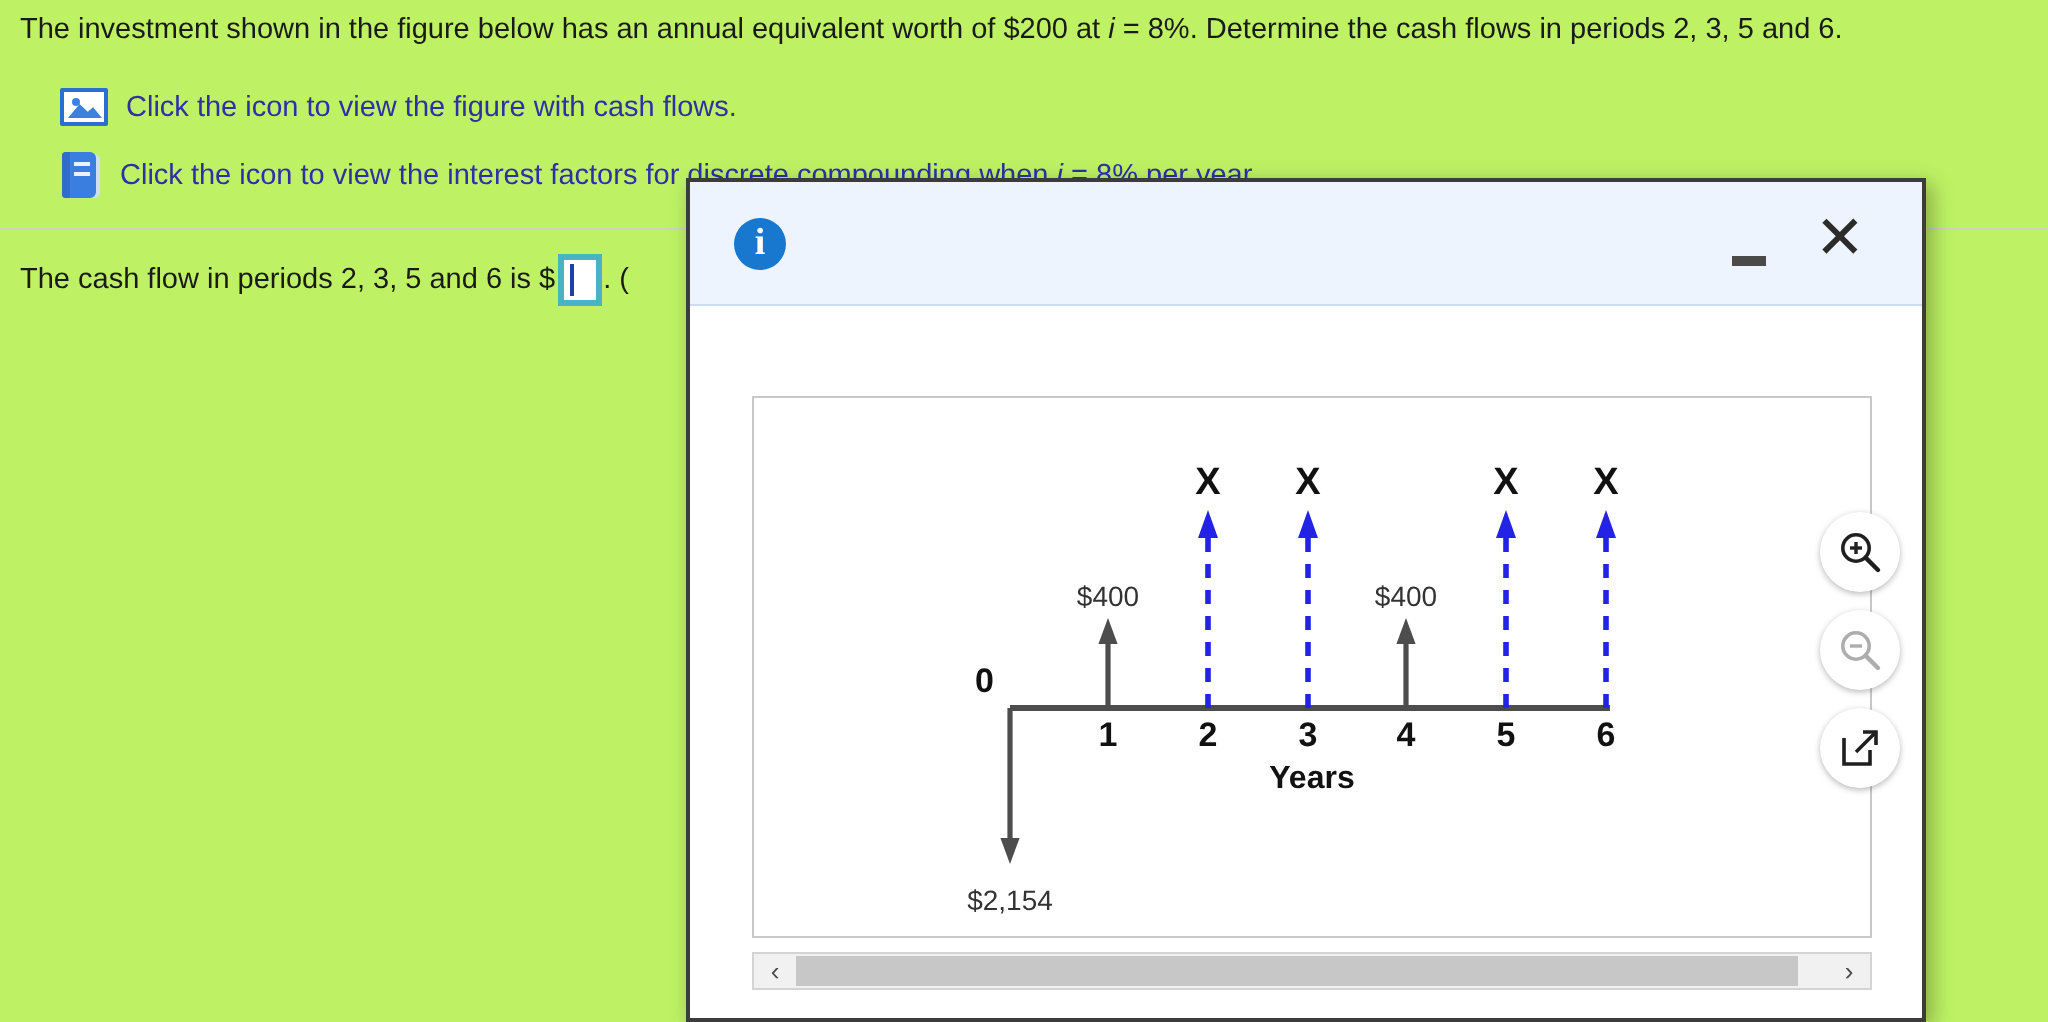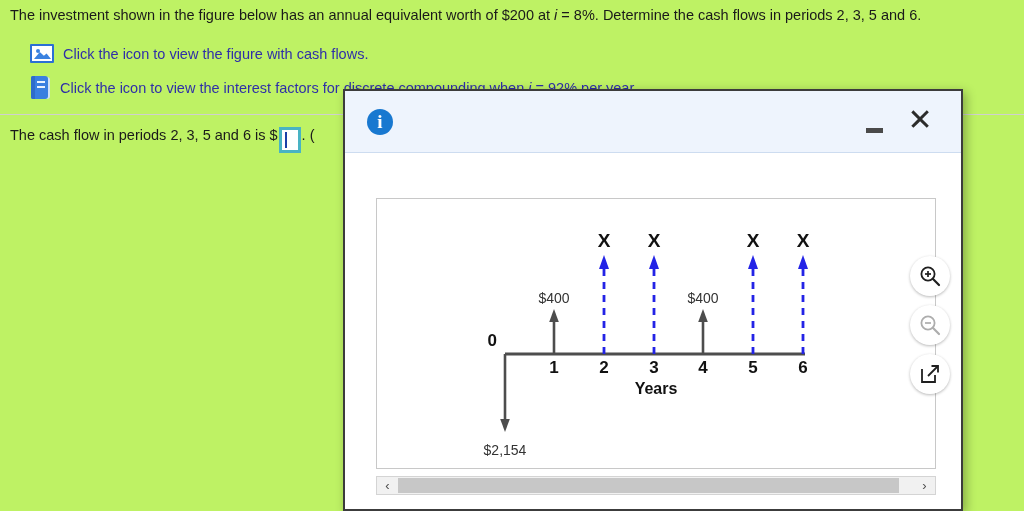--- a/index.html
+++ b/index.html
@@ -97,21 +97,21 @@
     width: 1024px; height: 1px;
     background: #cfcfcf;
   }
   .answer-line {
     position: absolute;
     left: 10px; top: 127px;
     font-size: 14.5px;
     color: #1a1a1a;
     white-space: nowrap;
     display: flex;
-    align-items: flex-start;
+    align-items: center;
   }
   .ans-input {
     display: inline-block;
     width: 22px; height: 26px;
     border: 3px solid #49b3c4;
     background: #ffffff;
     margin: 0 1px 0 1px;
     position: relative;
     vertical-align: middle;
     box-sizing: border-box;
@@ -251,21 +251,21 @@
   </div>
 
   <div class="link-row r2">
     <span class="ico-book">
       <span class="edge"></span>
       <span class="cover"></span>
       <span class="spine"></span>
       <span class="pg pg1"></span>
       <span class="pg pg2"></span>
     </span>
-    <span class="link-text r2"><span>Click the icon to view the interest factors for discrete compounding when </span><i>i</i><span> = 92% per year.</span></span>
+    <span class="link-text r2"><span>Click the icon to view the interest factors for discrete compounding when </span><i>i</i><span> = 8% per year.</span></span>
   </div>
 
   <div class="divider"></div>
 
   <div class="answer-line">
     <span>The cash flow in periods 2, 3, 5 and 6 is $</span>
     <span class="ans-input">
       <span class="caret"></span>
     </span>
     <span>. (</span>

